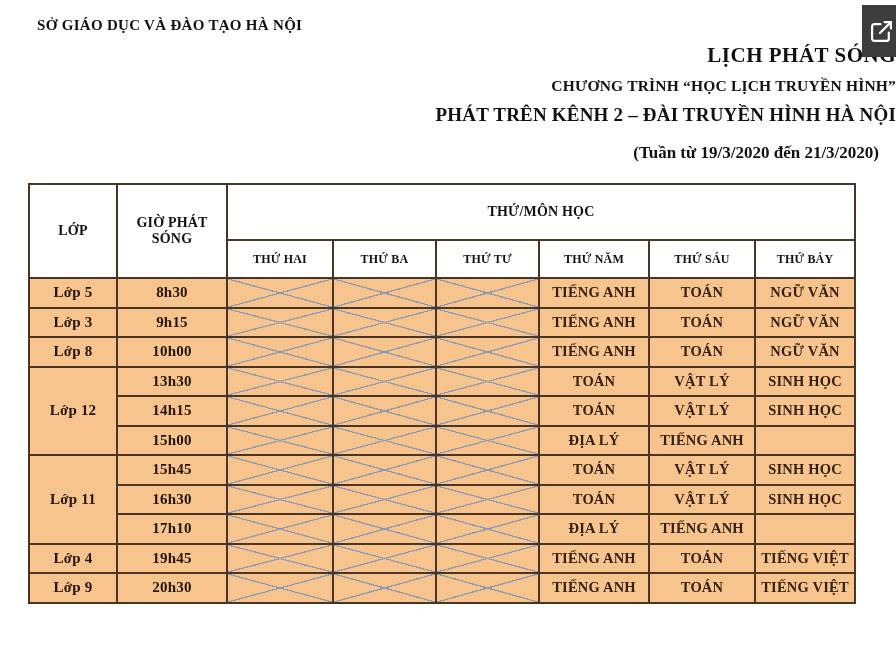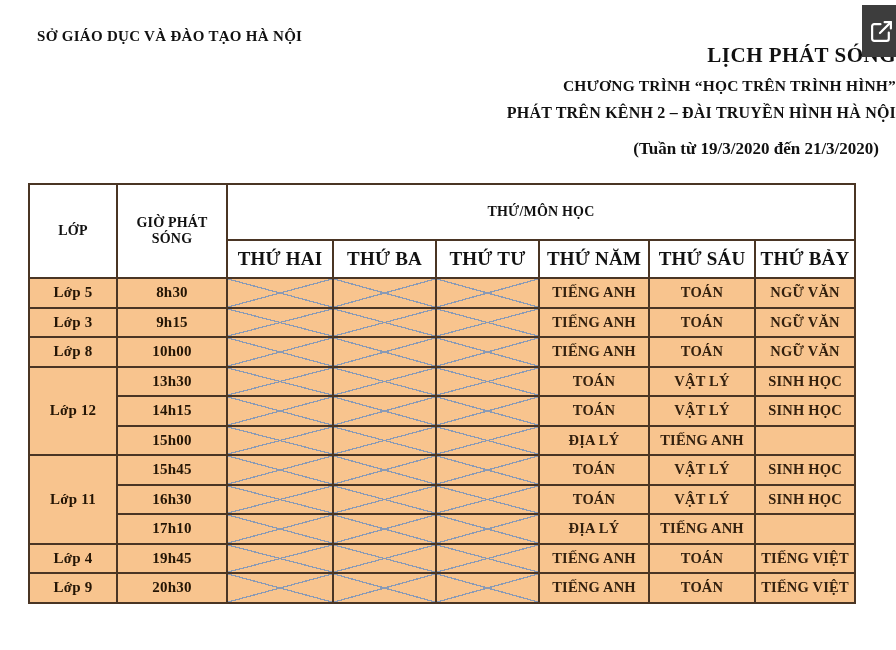--- a/index.html
+++ b/index.html
@@ -7,31 +7,31 @@
   body {
     width: 896px; height: 650px;
     background: #ffffff;
     font-family: "Liberation Serif", "DejaVu Serif", serif;
     overflow: hidden;
   }
   .stage { position: relative; width: 896px; height: 650px; overflow: hidden; background: #fff; }
 
   
   .org {
-    position: absolute; left: 37px; top: 28px;
+    position: absolute; left: 37px; top: 17px;
     font-weight: bold; font-size: 15px; color: #111;
     letter-spacing: 0.3px; white-space: nowrap;
   }
   .titles {
     position: absolute; left: 24px; top: 43px; width: 872px;
     text-align: right; color: #111; font-weight: bold;
   }
   .title-main { font-size: 21px; letter-spacing: 0.5px; margin: 0 0 9px 0; }
   .sub1 { font-size: 15.5px; margin: 0 0 9px 0; letter-spacing: 0.2px; }
-  .sub2 { font-size: 16px; margin: 0 0 8px 0; letter-spacing: 0.2px; }
+  .sub2 { font-size: 19px; margin: 0 0 8px 0; letter-spacing: 0.2px; }
   .sub3 { font-size: 17px; margin: 17px; }
 
   
   .corner-btn {
     position: absolute; right: 0; top: 5px;
     width: 34px; height: 52px;
     background: var(--icon-bg, #3d3d3d);
     display: flex; align-items: center; justify-content: flex-start;
     padding-left: 7px; cursor: pointer;
   }
@@ -46,21 +46,21 @@
     border: 2px solid var(--border, #4a3524);
     padding: 0 2px;
     text-align: center; vertical-align: middle;
     font-weight: bold;
   }
   .schedule thead th {
     background: #ffffff; color: #111;
     font-size: 14px; letter-spacing: 0.2px;
   }
   .schedule thead tr.h1 th { height: 56px; }
-  .schedule thead tr.h2 th { height: 38px; font-size: 19px; }
+  .schedule thead tr.h2 th { height: 38px; font-size: 12px; }
   .schedule tbody td {
     background-color: var(--cell-bg, #F8C48E);
     color: #33200e;
     font-size: 14.5px; height: 29.5px;
     letter-spacing: 0.2px;
   }
   .schedule td.class-cell, .schedule td.time-cell { color: #241505; font-size: 15px; }
   td.crossed {
     background-image:
       linear-gradient(to top right,   transparent 48.8%, var(--cross, #8A9AB5) 48.8%, var(--cross, #8A9AB5) 51.2%, transparent 51.2%),
@@ -69,21 +69,21 @@
 </style>
 </head>
 <body>
 
 <div class="stage">
 
   <div class="org">SỞ GIÁO DỤC VÀ ĐÀO TẠO HÀ NỘI</div>
 
   <div class="titles">
     <div class="title-main">LỊCH PHÁT SÓNG</div>
-    <div class="sub1">CHƯƠNG TRÌNH “HỌC TRÊN TRÌNH HÌNH”</div>
+    <div class="sub1">CHƯƠNG TRÌNH “HỌC LỊCH TRUYỀN HÌNH”</div>
     <div class="sub2">PHÁT TRÊN KÊNH 2 – ĐÀI TRUYỀN HÌNH HÀ NỘI</div>
     <div class="sub3">(Tuần từ 19/3/2020 đến 21/3/2020)</div>
   </div>
 
   <div class="corner-btn">
     <span>
       <svg width="25" height="25" viewBox="0 0 24 24" fill="none" stroke="#ffffff" stroke-width="2.1" stroke-linecap="round" stroke-linejoin="round">
         <path d="M19 13v6a2 2 0 0 1-2 2H5a2 2 0 0 1-2-2V7a2 2 0 0 1 2-2h6"></path>
         <path d="M15 3h6v6"></path>
         <path d="M10.5 13.5 L21 3"></path>

